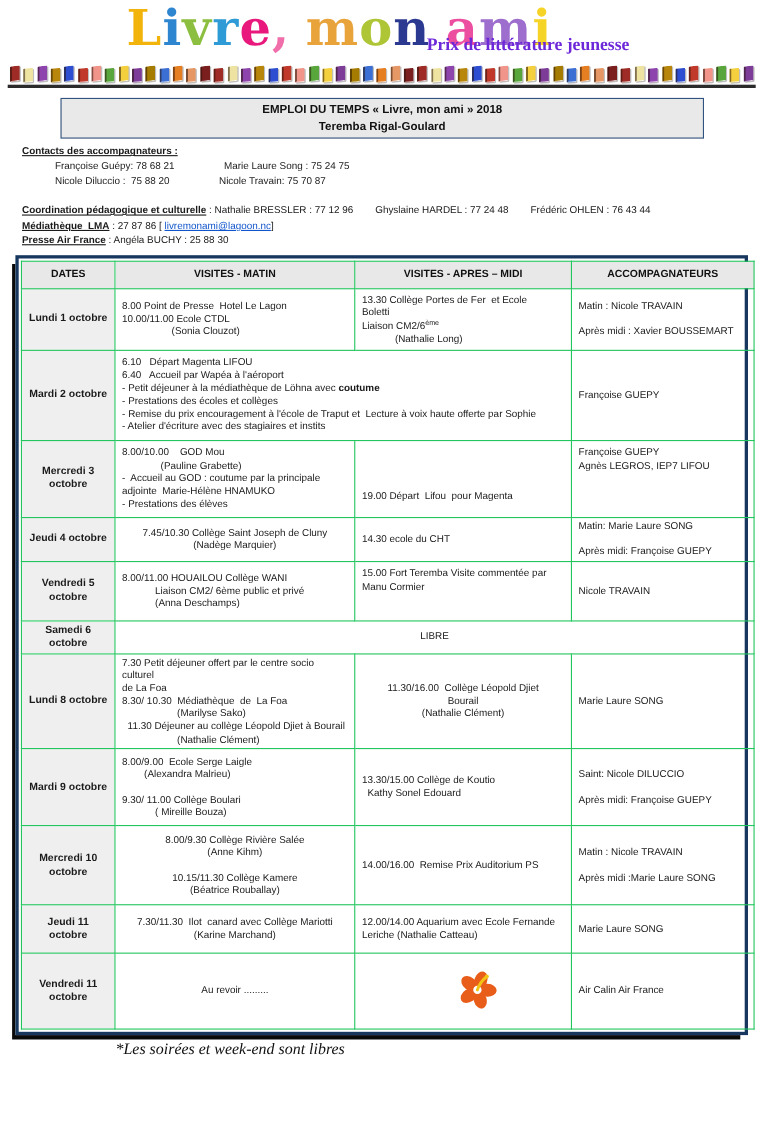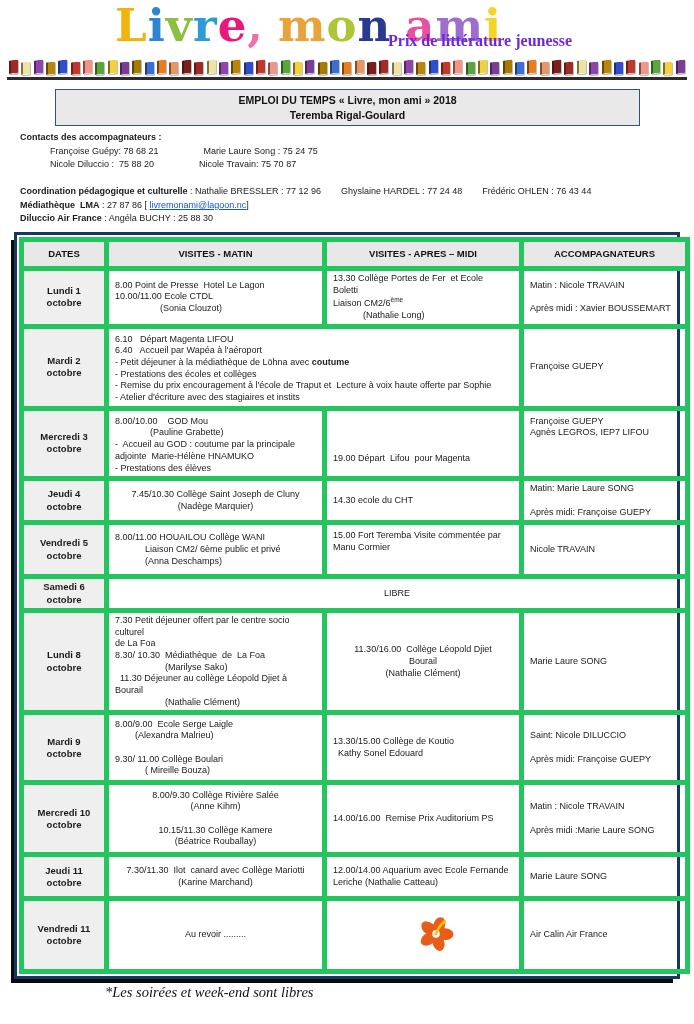--- a/index.html
+++ b/index.html
@@ -16,28 +16,28 @@
   .book-band{margin:0 7px;display:flex;justify-content:space-between;align-items:flex-end;padding:2px 2px 3px;}
   .band-top{border-bottom:3px solid #2b2b2b;}
   .book{display:inline-block;width:7px;height:13px;border-left:2px solid rgba(40,20,10,.55);border-bottom:1px solid rgba(255,255,255,.8);border-radius:1px;transform:skewY(-7deg);box-shadow:1px 1px 0 rgba(0,0,0,.25);}
   .book:nth-child(2n){transform:skewY(-4deg) translateY(1px);height:12px;}
 
   
   .title-box{margin:9px 54px 5px 55px;background:#e9e9e9;border:1px solid #31537f;text-align:center;font-weight:bold;font-size:10.5px;line-height:1.4;padding:3px 2px;color:#111;}
 
   
   .contacts{margin:2px 0 0 20px;font-size:9px;line-height:1.5;white-space:pre-wrap;}
-  .lbl{font-weight:bold;}
+  .lbl{font-weight:bold;text-decoration:underline;}
   .contacts .gap{height:8px;}
   a.doclink{color:#1155cc;text-decoration:underline;}
 
   
   .table-frame{margin:6px 14px 0 14px;border:3px solid #17375e;padding:2px;background:#fff;box-shadow:-5px 6px 0 -2px #0a0a0a;}
   table.schedule{width:100%;border-collapse:collapse;table-layout:fixed;font-size:9px;line-height:1.3;}
-  table.schedule th,table.schedule td{border:5px solid #22c55e;padding:2px 6px;vertical-align:middle;overflow:hidden;}
+  table.schedule th,table.schedule td{border:1px solid #22c55e;padding:2px 6px;vertical-align:middle;overflow:hidden;}
   table.schedule th{background:#e8e8e8;font-size:9.5px;height:20px;color:#111;}
   td.date{background:#efefef;font-weight:bold;text-align:center;font-size:9.5px;border-color:#2c4a77;}
   td.cell{white-space:pre-wrap;}
   .tc{text-align:center;}
   .vt{vertical-align:top !important;padding-top:5px !important;}
   .vb{vertical-align:bottom !important;padding-bottom:12px !important;}
   .libre-left{padding-left:14px !important;}
   sup{font-size:6.5px;}
 
   
@@ -116,21 +116,21 @@
     <div>EMPLOI DU TEMPS  « Livre, mon ami » 2018</div>
     <div>Teremba Rigal-Goulard</div>
   </div>
 
   <div class="contacts"><span class="lbl">Contacts des accompagnateurs :</span>
 <span>            Françoise Guépy: 78 68 21                  Marie Laure Song : 75 24 75</span>
 <span>            Nicole Diluccio :  75 88 20                  Nicole Travain: 75 70 87</span>
 <span class="gap"> </span>
 <span class="lbl">Coordination pédagogique et culturelle</span><span> : Nathalie BRESSLER : 77 12 96        Ghyslaine HARDEL : 77 24 48        Frédéric OHLEN : 76 43 44</span>
 <span class="lbl">Médiathèque  LMA</span><span> : 27 87 86 [ </span><a href="#" class="doclink">livremonami@lagoon.nc</a><span>]</span>
-<span class="lbl">Diluccio Air France</span><span> : Angéla BUCHY : 25 88 30</span></div>
+<span class="lbl">Presse Air France</span><span> : Angéla BUCHY : 25 88 30</span></div>
 
   <div class="table-frame">
   <table class="schedule">
     <colgroup>
           <col style="width:85px">
           <col style="width:218px">
           <col style="width:197px">
           <col style="width:166px">
         </colgroup>
     <thead>

